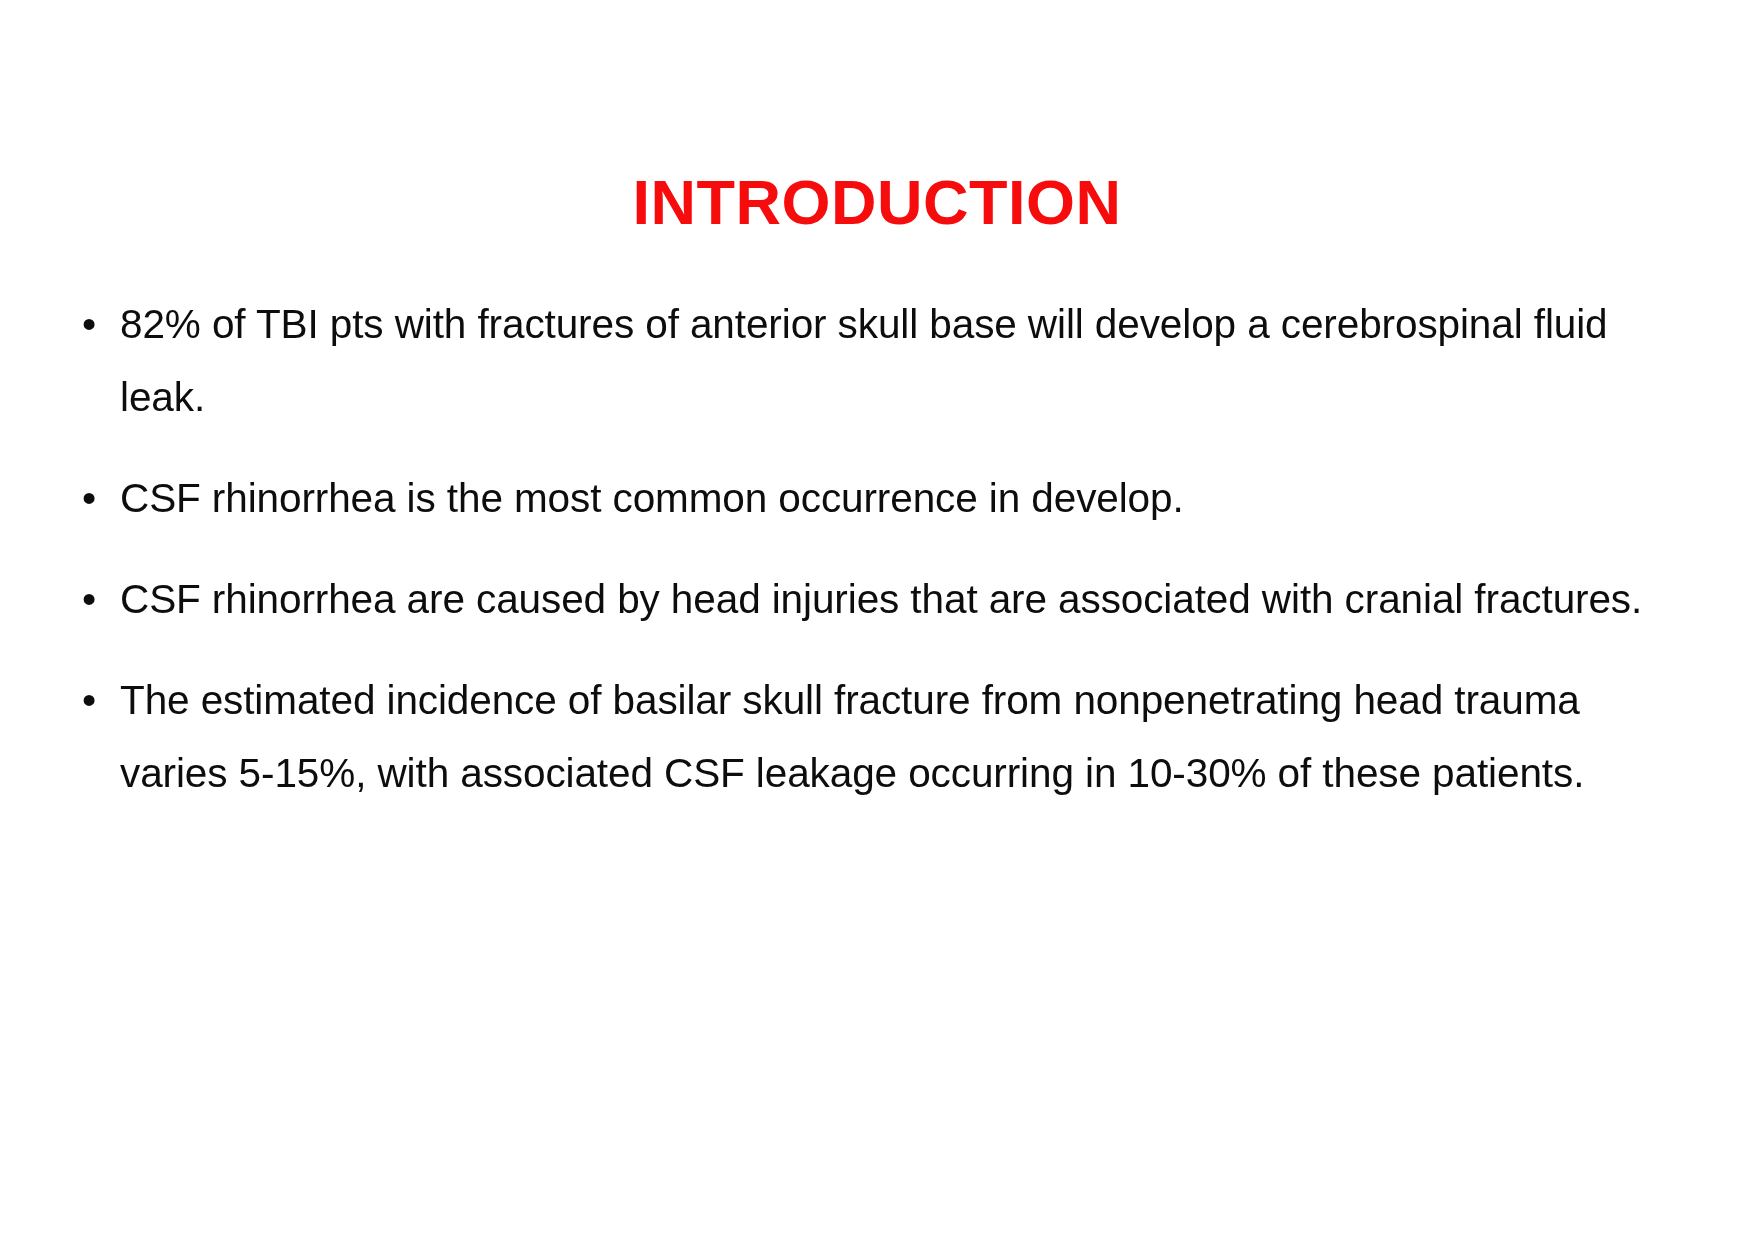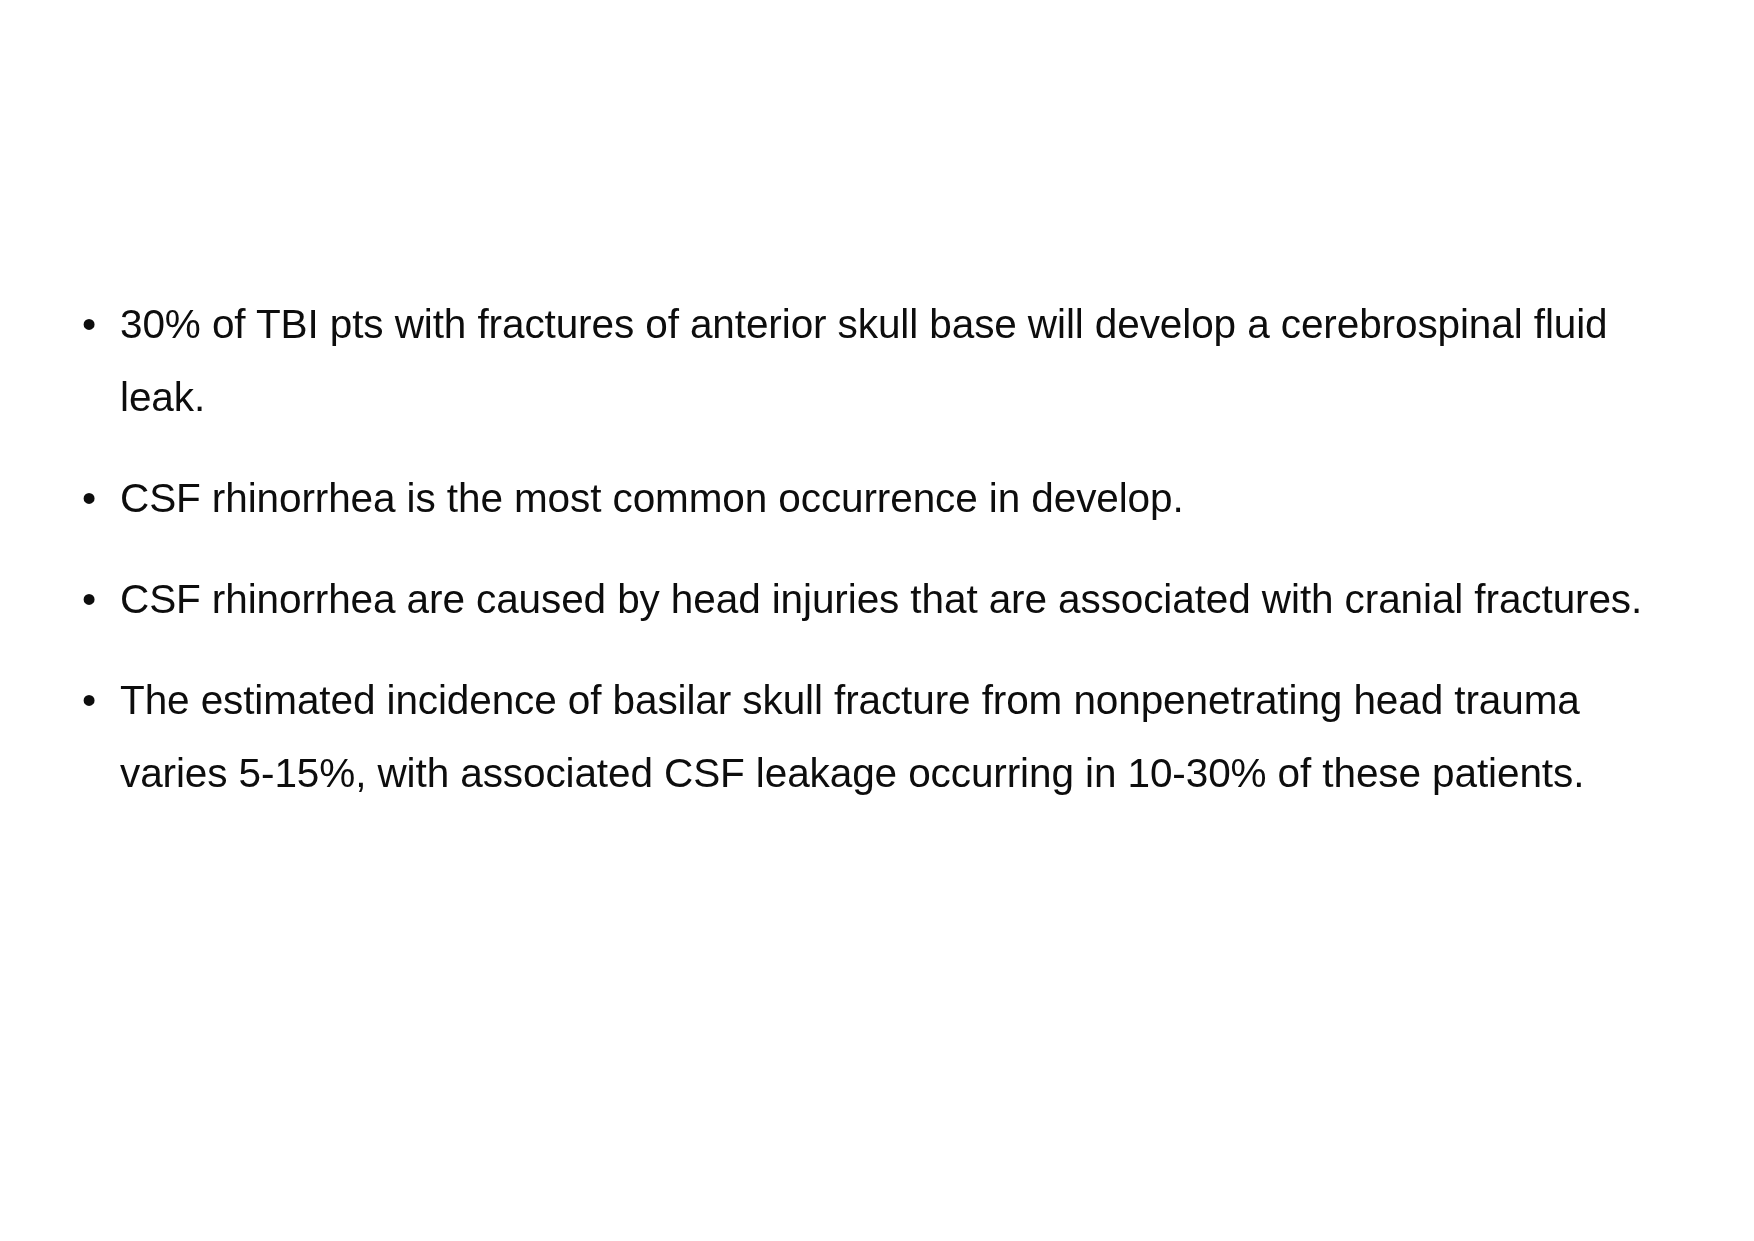--- a/index.html
+++ b/index.html
@@ -64,26 +64,27 @@
   .bullet-text {
     display: block;
     white-space: pre-line;
   }
 </style>
 </head>
 <body>
 
 <div class="slide">
 
+  <div class="slide-title">INTRODUCTION</div>
 
   <div class="body-block">
 
     <div class="bullet-item">
       <span class="bullet-marker">•</span>
-      <span class="bullet-text">30% of TBI pts with fractures of anterior skull base will develop a cerebrospinal fluid leak.</span>
+      <span class="bullet-text">82% of TBI pts with fractures of anterior skull base will develop a cerebrospinal fluid leak.</span>
     </div>
 
     <div class="bullet-item">
       <span class="bullet-marker">•</span>
       <span class="bullet-text">CSF rhinorrhea is the most common occurrence in develop.</span>
     </div>
 
     <div class="bullet-item">
       <span class="bullet-marker">•</span>
       <span class="bullet-text">CSF rhinorrhea are caused by head injuries that are associated with cranial fractures.</span>

